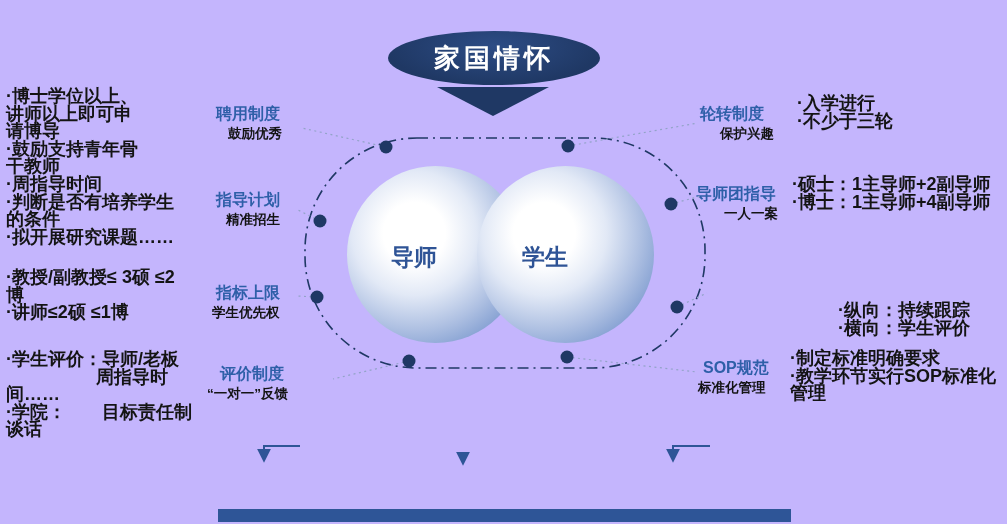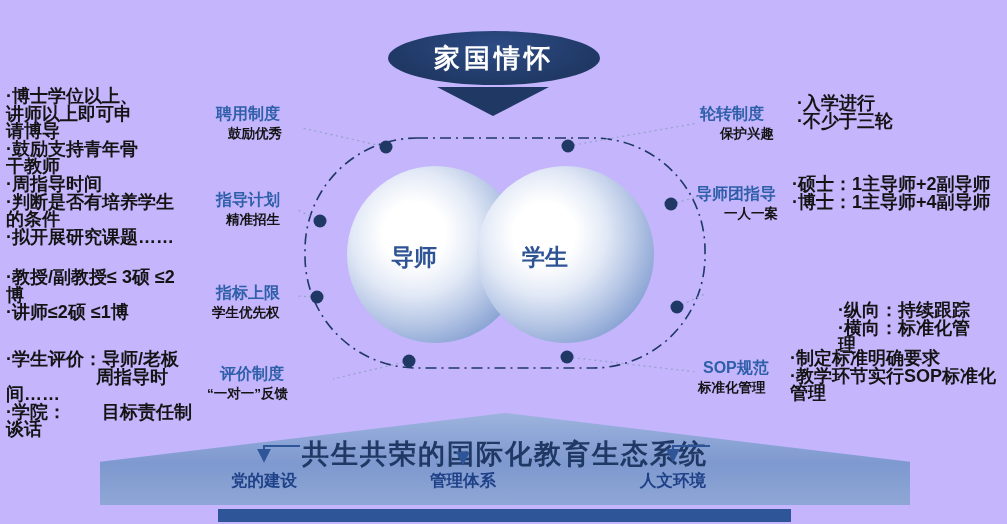--- a/index.html
+++ b/index.html
@@ -143,33 +143,27 @@
     <div class="g-title">导师团指导</div>
     <div class="g-sub" style="margin-left:28px;">一人一案</div>
   </div>
   <div class="bullets" style="left:792px; top:176px; width:200px;">
     <div class="bullet">·硕士：1主导师+2副导师</div>
     <div class="bullet">·博士：1主导师+4副导师</div>
   </div>
 
   <div class="bullets" style="left:838px; top:270px; width:140px;margin-top:32px;">
     <div class="bullet">·纵向：持续跟踪</div>
-    <div class="bullet">·横向：标准化管理</div>
+    <div class="bullet">·横向：学生评价</div>
   </div>
 
   <div class="label" style="left:703px; top:358px;">
     <div class="g-title">SOP规范</div>
     <div class="g-sub" style="margin-left:-5px;">标准化管理</div>
   </div>
   <div class="bullets" style="left:790px; top:350px; width:215px;">
     <div class="bullet">·制定标准明确要求</div>
     <div class="bullet">·教学环节实行SOP标准化管理</div>
   </div>
 
-  <div class="banner">
-    <div class="banner-title">共生共荣的国际化教育生态系统</div>
-    <span class="banner-item" style="left:119px;">党的建设</span>
-    <span class="banner-item" style="left:318px;">管理体系</span>
-    <span class="banner-item" style="left:528px;">人文环境</span>
-  </div>
   <div class="base-bar"></div>
 
 </div>
 
 </body></html>

